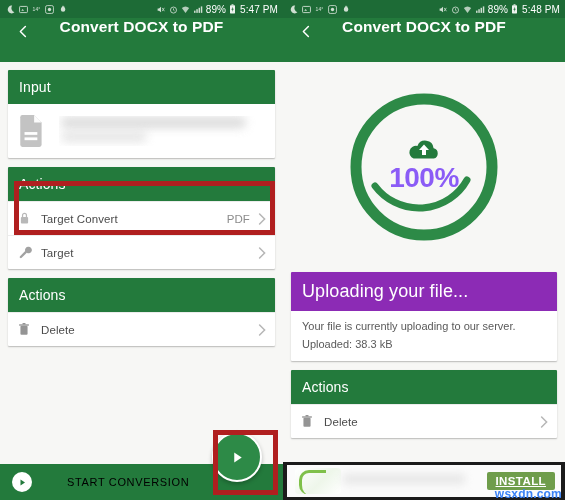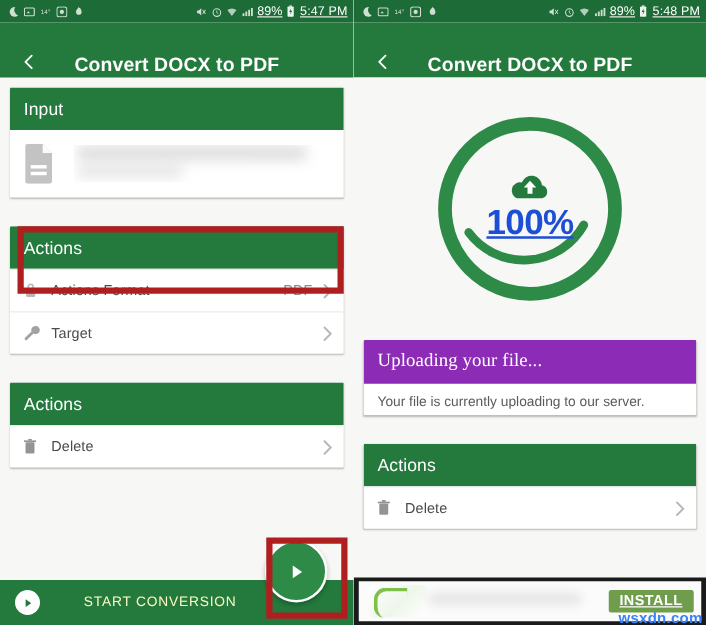--- a/index.html
+++ b/index.html
@@ -13,41 +13,41 @@
   .phone { position:relative; width:283px; height:500px; background:#f7f7f5; overflow:hidden; }
   .phone.right { width:282px; }
 
   
   .statusbar {
     height:18px; background:#1d6b36; color:#dfe9e0;
     display:flex; align-items:center; justify-content:space-between;
     padding:0 5px 0 6px; font-size:9.5px; letter-spacing:.1px;
   }
   .sb-left, .sb-right { display:flex; align-items:center; gap:4px; }
-  .sb-right { gap:3px;text-decoration:underline; }
+  .sb-right { gap:3px; }
   .sb-ico { display:inline-flex; align-items:center; justify-content:center; opacity:.92; }
   .sb-ico svg { display:block; }
   .sb-time { font-size:10px; color:#ffffff; margin-left:1px; }
   .sb-batt { font-size:10px; color:#ffffff; }
 
   
   .appbar {
-    height:44px; background:#237a3c; display:flex; align-items:flex-end;
+    height:44px; background:#237a3c; display:flex; align-items:flex-start;
     padding:0 10px; color:#fff;
   }
   .back { width:26px; height:26px; display:flex; align-items:center; justify-content:center; flex:0 0 auto; }
   .appbar-title {
     flex:1; text-align:center; font-size:15.5px; font-weight:bold;
     letter-spacing:.1px; margin-right:26px; white-space:nowrap;
   }
 
   
   .content { position:relative; padding:8px 8px 0 8px; }
   .card {
-    background:#fff; border-radius:1px; margin-bottom:23px;
+    background:#fff; border-radius:1px; margin-bottom:9px;
     box-shadow:0 1px 2px rgba(0,0,0,.16), 0 1px 1px rgba(0,0,0,.10);
     overflow:hidden;
   }
   .card-head {
     background:#237a3c; color:#fff; font-size:14px;
     padding:9px 11px 9px 11px; letter-spacing:.1px;
   }
   .row {
     display:flex; align-items:center; height:34px; padding:0 9px 0 11px;
     border-top:1px solid #ececec;
@@ -67,21 +67,21 @@
   }
   .file-blur::before, .file-blur::after {
     content:""; position:absolute; background:#cfcfcf; filter:blur(5px); border-radius:5px;
   }
   .file-blur::before { left:2px; top:1px; right:18px; height:11px; opacity:.75; }
   .file-blur::after { left:2px; top:16px; width:42%; height:10px; opacity:.55; }
 
   
   .bottombar {
     position:absolute; left:0; bottom:0; width:100%; height:36px;
-    background:#237a3c; display:flex; align-items:center; padding-left:12px; color:#fef9c3;
+    background:#237a3c; display:flex; align-items:center; padding-left:12px; color:#000000;
   }
   .bb-ico {
     width:20px; height:20px; border-radius:50%; background:#fff;
     display:flex; align-items:center; justify-content:center; flex:0 0 20px;
   }
   .bb-label { font-size:11px; letter-spacing:.65px; margin-left:35px; }
   .fab {
     position:absolute; right:21px; bottom:18px; width:50px; height:50px;
     border-radius:50%; background:#2d8a47; border:2px solid #ffffff;
     display:flex; align-items:center; justify-content:center;
@@ -98,24 +98,24 @@
     height:210px; display:flex; align-items:center; justify-content:center;
     background:#f7f7f5;
   }
   .progress { position:relative; width:158px; height:158px; }
   .progress svg { display:block; }
   .progress-inner {
     position:absolute; inset:0; display:flex; flex-direction:column;
     align-items:center; justify-content:center; padding-bottom:4px;
   }
   .cloud-ico { margin-bottom:2px; }
-  .pct { font-size:28px; font-weight:bold; color:#1d4ed8; letter-spacing:-.5px; line-height:1;text-decoration:underline; }
-
-  
-  .card-head.purple { background:#8c2bb5; font-size:15px; padding:9px 11px;font-family:Liberation Serif, serif; }
+  .pct { font-size:28px; font-weight:bold; color:#8b5cf6; letter-spacing:-.5px; line-height:1; }
+
+  
+  .card-head.purple { background:#8c2bb5; font-size:18px; padding:9px 11px; }
   .note { padding:9px 11px 4px 11px; font-size:11px; color:#5a5a5a; }
   .note.second { padding:2px 11px 11px 11px; }
 
   
   .adbar {
     position:absolute; left:0; bottom:0; width:100%; height:38px;
     background:#1b1b1b; display:flex; align-items:center; padding:3px 4px; z-index:5;
   }
   .adcard {
     flex:1; height:100%; background:#fbfbfb; display:flex; align-items:center;
@@ -246,21 +246,21 @@
 
       <div class="card">
         <div class="card-head">Actions</div>
         <div class="row">
           <div class="row-ico">
             <svg width="11" height="13" viewBox="0 0 14 18">
                 <rect x="2" y="7" width="10" height="9" rx="1.4" fill="#8d8d8d"></rect>
                 <path fill="none" stroke="#8d8d8d" stroke-width="1.7" d="M4.3 7V4.6a2.7 2.7 0 0 1 5.4 0V7"></path>
               </svg>
           </div>
-          <div class="row-label">Actions Format</div>
+          <div class="row-label">Target Convert</div>
           <div class="row-value">PDF</div>
           <div class="chev">
               <svg width="8" height="12" viewBox="0 0 8 12">
                 <path fill="none" stroke="#b6b6b6" stroke-width="1.5" stroke-linecap="round" d="M1.6 1l5 5-5 5"></path>
               </svg>
             </div>
         </div>
         <div class="row">
           <div class="row-ico">
             <svg width="13" height="13" viewBox="0 0 16 16">
@@ -413,20 +413,21 @@
           <span class="pct">100%</span>
         </div>
       </div>
     </div>
 
     <div class="content" style="padding-top:0">
 
       <div class="card">
         <div class="card-head purple">Uploading your file...</div>
         <div class="note">Your file is currently uploading to our server.</div>
+        <div class="note second">Uploaded: 38.3 kB</div>
       </div>
 
       <div class="card">
         <div class="card-head">Actions</div>
         <div class="row">
           <div class="row-ico">
             <svg width="10" height="13" viewBox="0 0 12 16">
                 <rect x="1.6" y="3.4" width="8.8" height="11" rx="1.2" fill="#545454"></rect>
                 <rect x="0" y="1.6" width="12" height="1.7" fill="#545454"></rect>
                 <rect x="4.2" y="0" width="3.6" height="1.8" fill="#545454"></rect>

